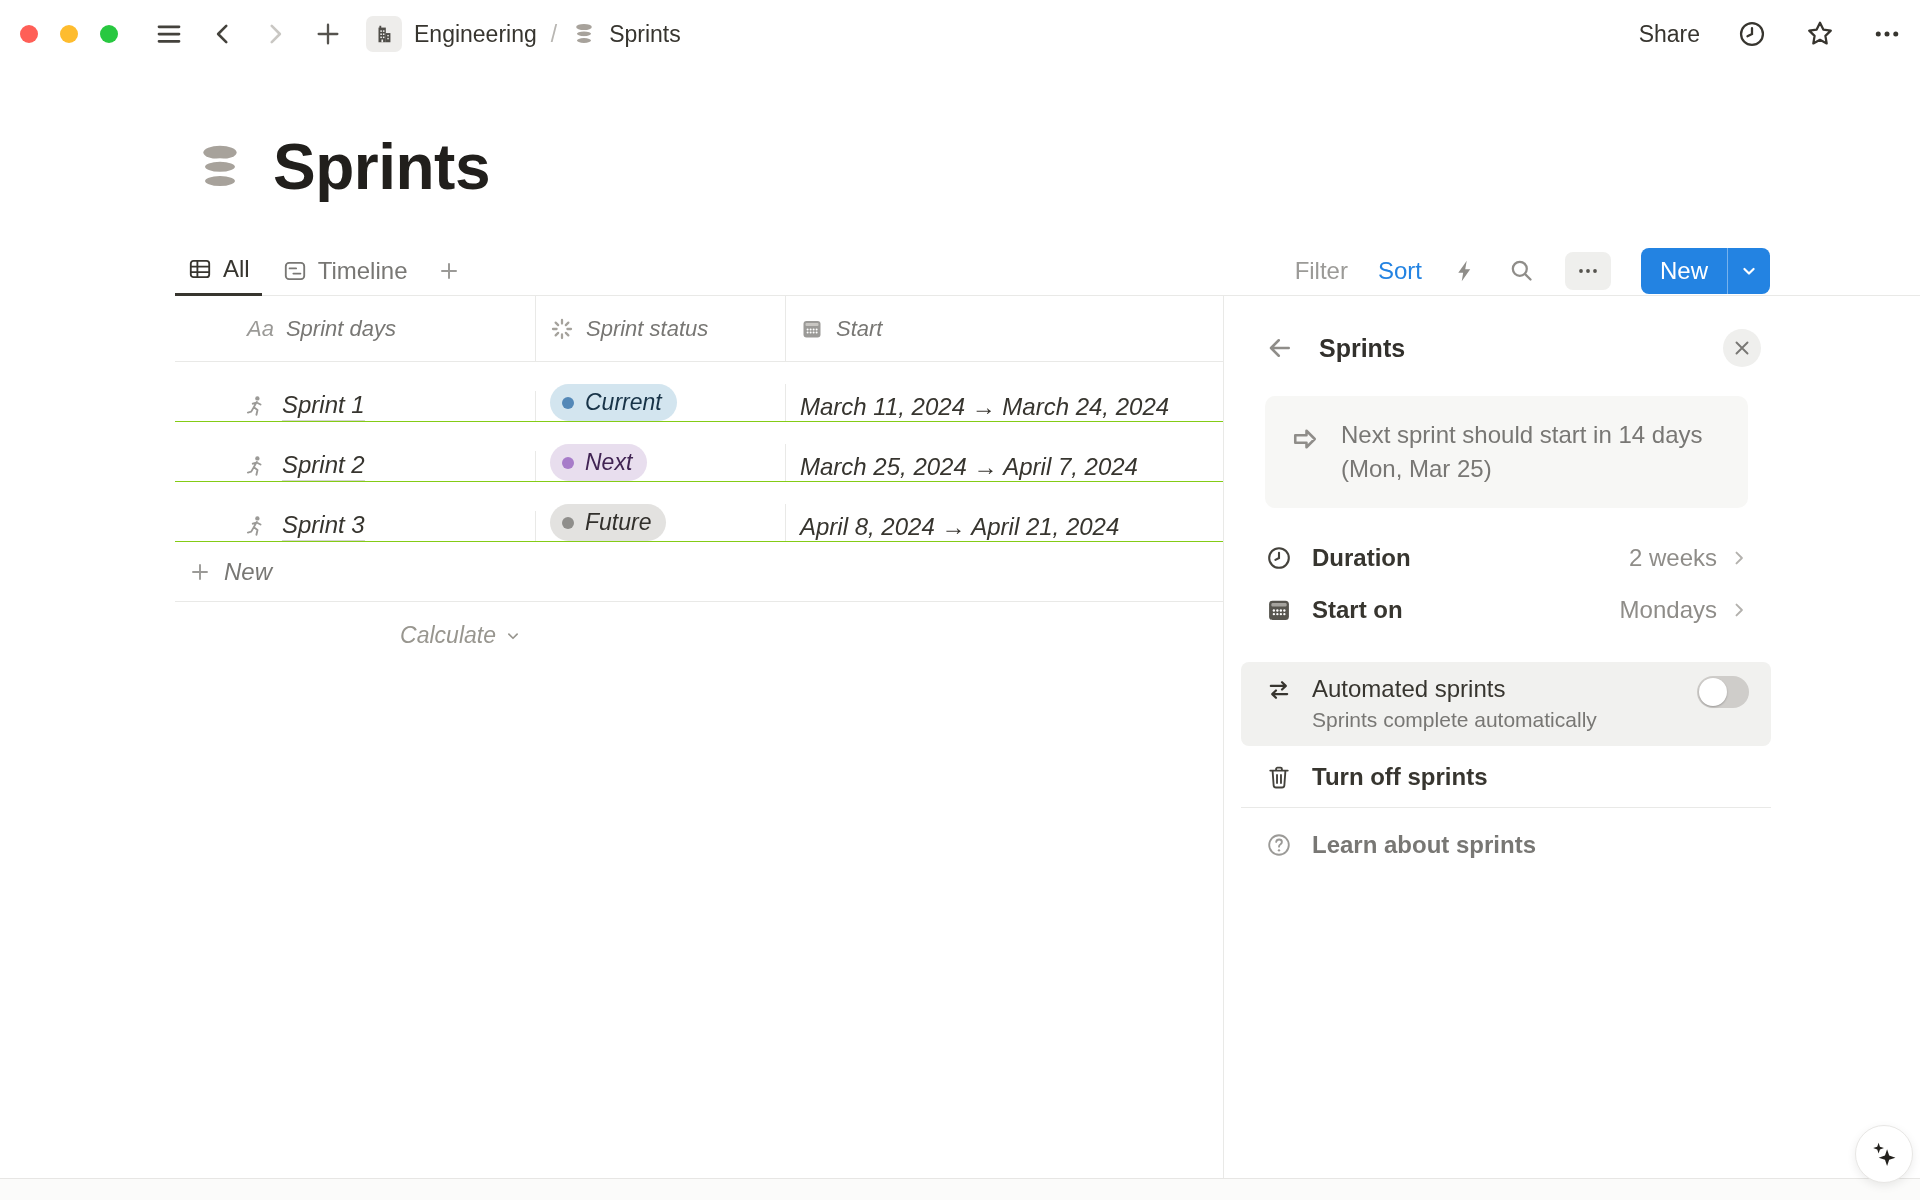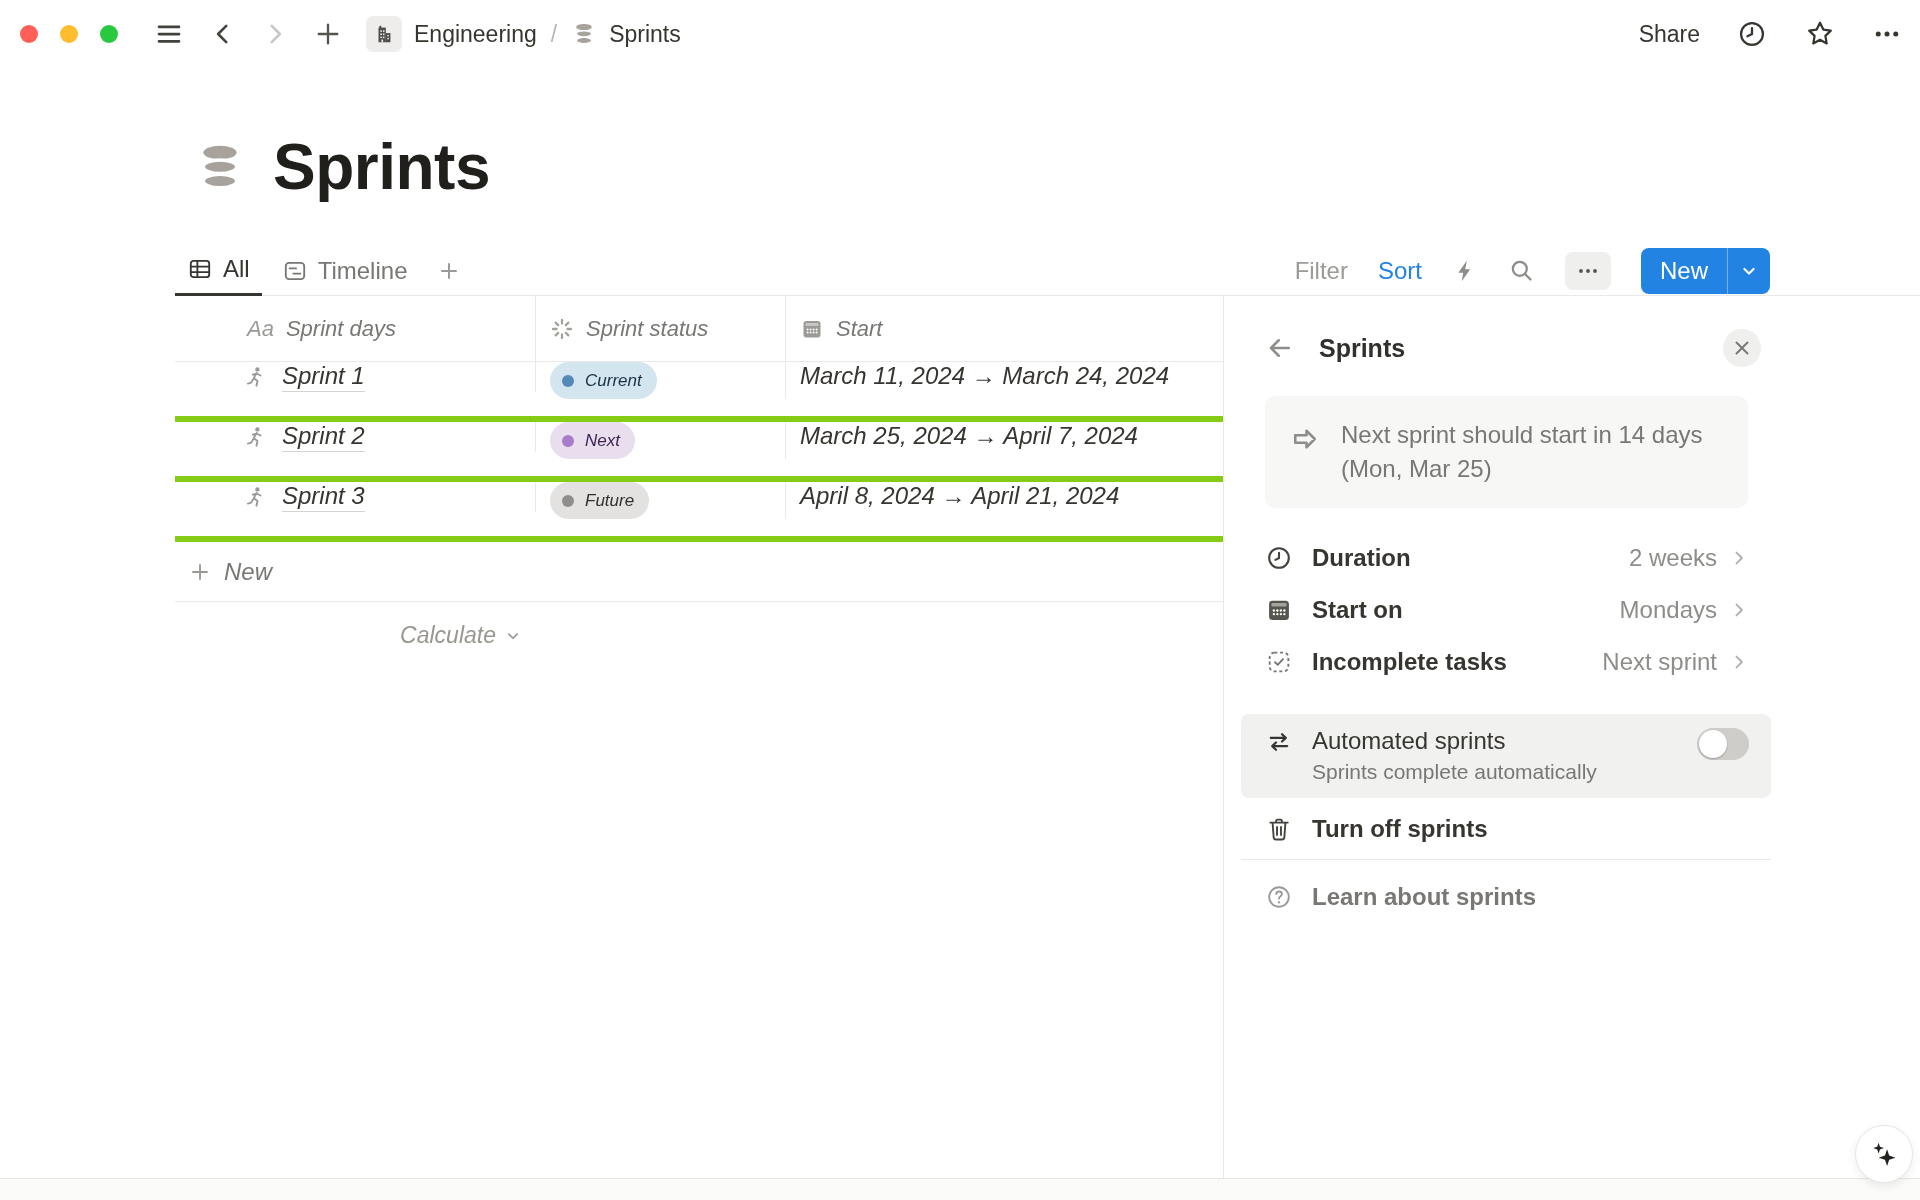--- a/index.html
+++ b/index.html
@@ -46,33 +46,33 @@
               display:flex; align-items:center; justify-content:center; cursor:pointer; }
   .new-btn { display:flex; align-items:stretch; height:46px; border-radius:8px; overflow:hidden;
              background:#2383e2; color:#fff; cursor:pointer; border:none; }
   .new-label { display:flex; align-items:center; padding:0 19px; font-size:24px; font-weight:500; }
   .new-split { width:1px; background:rgba(255,255,255,.38); }
   .new-caret { display:flex; align-items:center; justify-content:center; width:42px; }
 
   
   .table { position:absolute; left:175px; top:296px; width:1048px;font-style:italic; }
   .t-head { display:flex; height:66px; border-bottom:1px solid #e9e9e7; color:#787774; }
-  .t-row  { display:flex; height:60px; border-bottom:6px solid #84cc16; align-items:flex-start; }
+  .t-row  { display:flex; height:60px; border-bottom:1px solid #84cc16; align-items:flex-end; }
   .col-name  { width:361px; }
   .col-status{ width:250px; }
   .col-dates { width:437px; }
   .hcell { display:flex; align-items:center; gap:12px; font-size:22px; padding-left:14px; }
   .hcell.first { padding-left:72px; }
   .vline { border-right:1px solid #e9e9e7; }
   .cell { display:flex; align-items:center; font-size:24px; padding-left:14px; }
   .cell.first { padding-left:68px; gap:14px; }
   .name-link { font-weight:500; color:#37352f; border-bottom:1.5px solid #d6d4cf;
                padding-bottom:1px; cursor:pointer; }
   .pill { display:inline-flex; align-items:center; gap:11px; height:37px; padding:0 15px 0 12px;
-          border-radius:999px; font-size:17px; cursor:pointer; }
+          border-radius:999px; font-size:23px; cursor:pointer; }
   .pill .dot { width:12px; height:12px; border-radius:50%; flex:none; }
   .new-row { display:flex; align-items:center; gap:12px; height:60px; padding-left:13px;
              color:#787774; font-size:24px; border-bottom:1px solid #e9e9e7; cursor:pointer; }
   .calc-row { display:flex; justify-content:flex-end; width:361px; padding:20px 14px 0 0; }
   .calc { display:flex; align-items:center; gap:8px; color:#98968f; font-size:23px; cursor:pointer; }
 
   
   .panel { position:absolute; left:1223px; top:296px; width:697px; height:882px;
            background:#fff; border-left:1px solid #e9e9e7; }
   .panel-inner { width:530px; margin-left:17px; }
@@ -434,35 +434,20 @@
               </svg>
           </span>
           <span class="s-label">Start on</span>
           <span class="s-value">Mondays</span>
           <span class="s-chev">
             <svg width="20" height="20" viewBox="0 0 24 24" fill="none" stroke="#b3b1ad" stroke-width="2.3" stroke-linecap="round" stroke-linejoin="round">
                 <path d="M9 5.5 15.5 12 9 18.5"></path>
               </svg>
           </span>
         </div>
-        <div class="s-row">
-          <span class="s-icon">
-            <svg width="28" height="28" viewBox="0 0 24 24" fill="none" stroke="#787774" stroke-width="1.6">
-                <rect x="4" y="4" width="16" height="16" rx="4" stroke-dasharray="2.6 2.3"></rect>
-                <path d="M8.6 12.2l2.3 2.3 4.5-5" stroke-linecap="round" stroke-linejoin="round"></path>
-              </svg>
-          </span>
-          <span class="s-label">Incomplete tasks</span>
-          <span class="s-value">Next sprint</span>
-          <span class="s-chev">
-            <svg width="20" height="20" viewBox="0 0 24 24" fill="none" stroke="#b3b1ad" stroke-width="2.3" stroke-linecap="round" stroke-linejoin="round">
-                <path d="M9 5.5 15.5 12 9 18.5"></path>
-              </svg>
-          </span>
-        </div>
       </div>
 
       <div class="auto-block">
         <span class="auto-icon">
           <svg width="28" height="28" viewBox="0 0 24 24" fill="none" stroke="#37352f" stroke-width="1.9" stroke-linecap="round" stroke-linejoin="round">
               <path d="M5 8.5h12.5M14.6 5.4l3.2 3.1-3.2 3.1M19 15.5H6.5M9.4 12.4l-3.2 3.1 3.2 3.1"></path>
             </svg>
         </span>
         <span class="auto-txt auto-gap">
           <span class="t1" style="display:block">Automated sprints</span>

